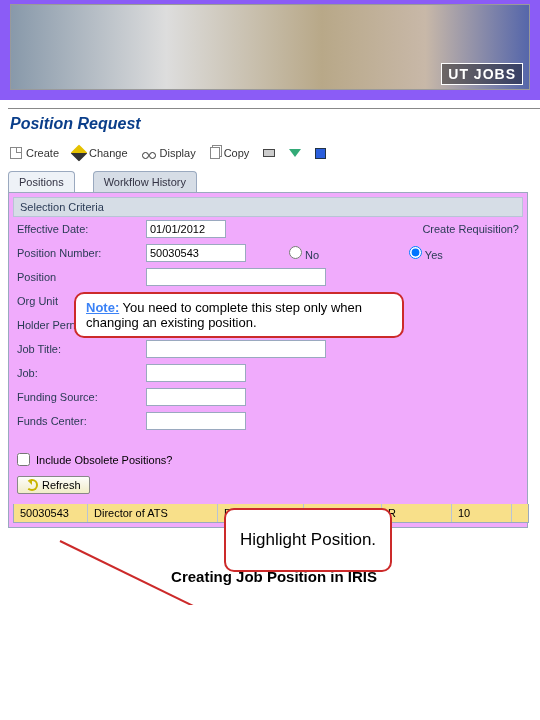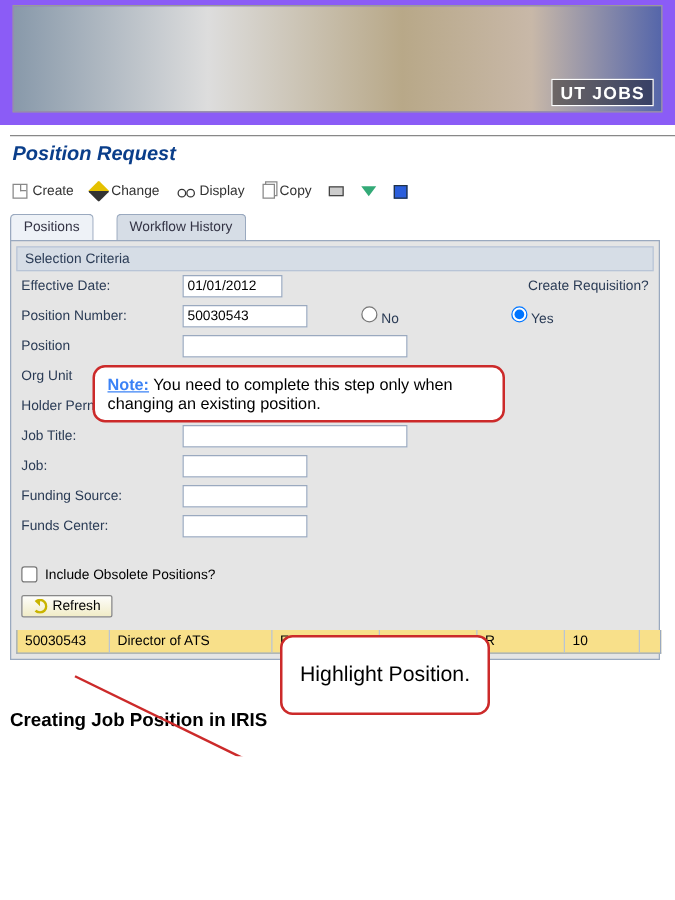--- a/index.html
+++ b/index.html
@@ -17,41 +17,41 @@
   .icon-pencil { background: linear-gradient(135deg,#e5c100 50%, #333 50%); transform: rotate(45deg); border-radius:1px; }
   .icon-glasses { width:14px;height:8px; }
   .icon-glasses::before,.icon-glasses::after{content:"";display:inline-block;width:5px;height:5px;border:1px solid #333;border-radius:50%;}
   .icon-copy { border:1px solid #888; box-shadow: 2px -2px 0 -1px #fff, 2px -2px 0 0 #888; width:10px;height:12px; }
   .icon-print{width:12px;height:8px;border:1px solid #444;background:#ccc;}
   .icon-funnel{width:0;height:0;border-left:6px solid transparent;border-right:6px solid transparent;border-top:8px solid #3a7;}
   .icon-save{width:11px;height:11px;background:#2a5edc;border:1px solid #234;}
   .tabs { display:flex; margin-top:6px; font-size:11px; }
   .tab { padding: 4px 10px; background:#d6dde6; border:1px solid #9aa9bf; border-bottom:none; border-radius: 4px 4px 0 0; color:#334; margin-right:18px; cursor:pointer;}
   .tab.active { background: #eef2f7; font-weight: normal; }
-  .panel { border: 1px solid #9aa9bf; background:#e5e5e5; padding: 4px; width: 520px;}
+  .panel { border: 1px solid #9aa9bf; background:#f0abfc; padding: 4px; width: 520px;}
   .group-header { background:#d6dde6; border:1px solid #b8c4d6; padding:3px 6px; font-size:11px; color:#2a3b55; }
   .form-row { display:flex; align-items:center; padding:3px 4px; gap:19px; }
   .form-row label { width:110px; color:#2a3b55; }
   .form-row input[type=text] { height:18px; border:1px solid #9aa9bf; background:#fff; padding:1px 3px; font-size:11px; width:100px; }
   .radio-group { display:flex; gap:10px; }
   .note-callout { position:absolute; background:#fff; border:2px solid #cc2a2a; border-radius:10px; padding:6px 10px; font-size:13px; color:#000; width:330px; z-index:5;}
   .note-callout b{ color:#3b82f6; text-decoration: underline; text-align: right;}
   .wrap { position:relative; }
   .check-row { display:flex; align-items:center; gap:6px; padding:6px 4px 4px 4px;}
   .refresh-btn { display:inline-flex; align-items:center; gap:4px; border:1px solid #888; background: linear-gradient(#fdfdfb,#f1ecc7); padding:2px 8px; font-size:11px; cursor:pointer; border-radius:2px;}
   .refresh-icon { width:12px;height:12px;border:2px solid #c9b400;border-left-color:transparent;border-radius:50%;position:relative;}
   .refresh-icon::after{content:"";position:absolute;top:-2px;left:-2px;border:3px solid transparent;border-right-color:#c9b400;}
   .highlight-callout { position:absolute; background:#fff; border:2px solid #cc2a2a; border-radius:10px; padding:20px 14px; font-size:17px; z-index:5;}
   .callout-line { position:absolute; background: none; border-top:2px solid #cc2a2a; height:0; transform-origin: left center; z-index:4;}
   .grid { margin-top:6px; width: 516px; font-size:11px; }
   .grid-head { display:flex; background:#d6dde6; border:1px solid #9aa9bf; }
   .grid-head div, .grid-row div { padding:3px 6px; border-right:1px solid #b8c4d6; overflow:hidden; white-space:nowrap;}
   .c1{width:74px;} .c2{width:130px;} .c3{width:86px;} .c4{width:78px;} .c5{width:70px;} .c6{width:60px;}
   .grid-row { display:flex; background:#f8e08a; border:1px solid #9aa9bf; border-top:none;}
-  .footer-caption { font-weight:bold; font-size:15px; padding: 40px 0 20px 0; }
+  .footer-caption { text-align:center; font-weight:bold; font-size:15px; padding: 40px 0 20px 0; }
   .spacer { height: 14px; }
 </style>
 </head>
 <body>
 
 <div class="banner">
   <div class="banner-strip">
      <span class="banner-logo">UT JOBS</span>
   </div>
 </div>

